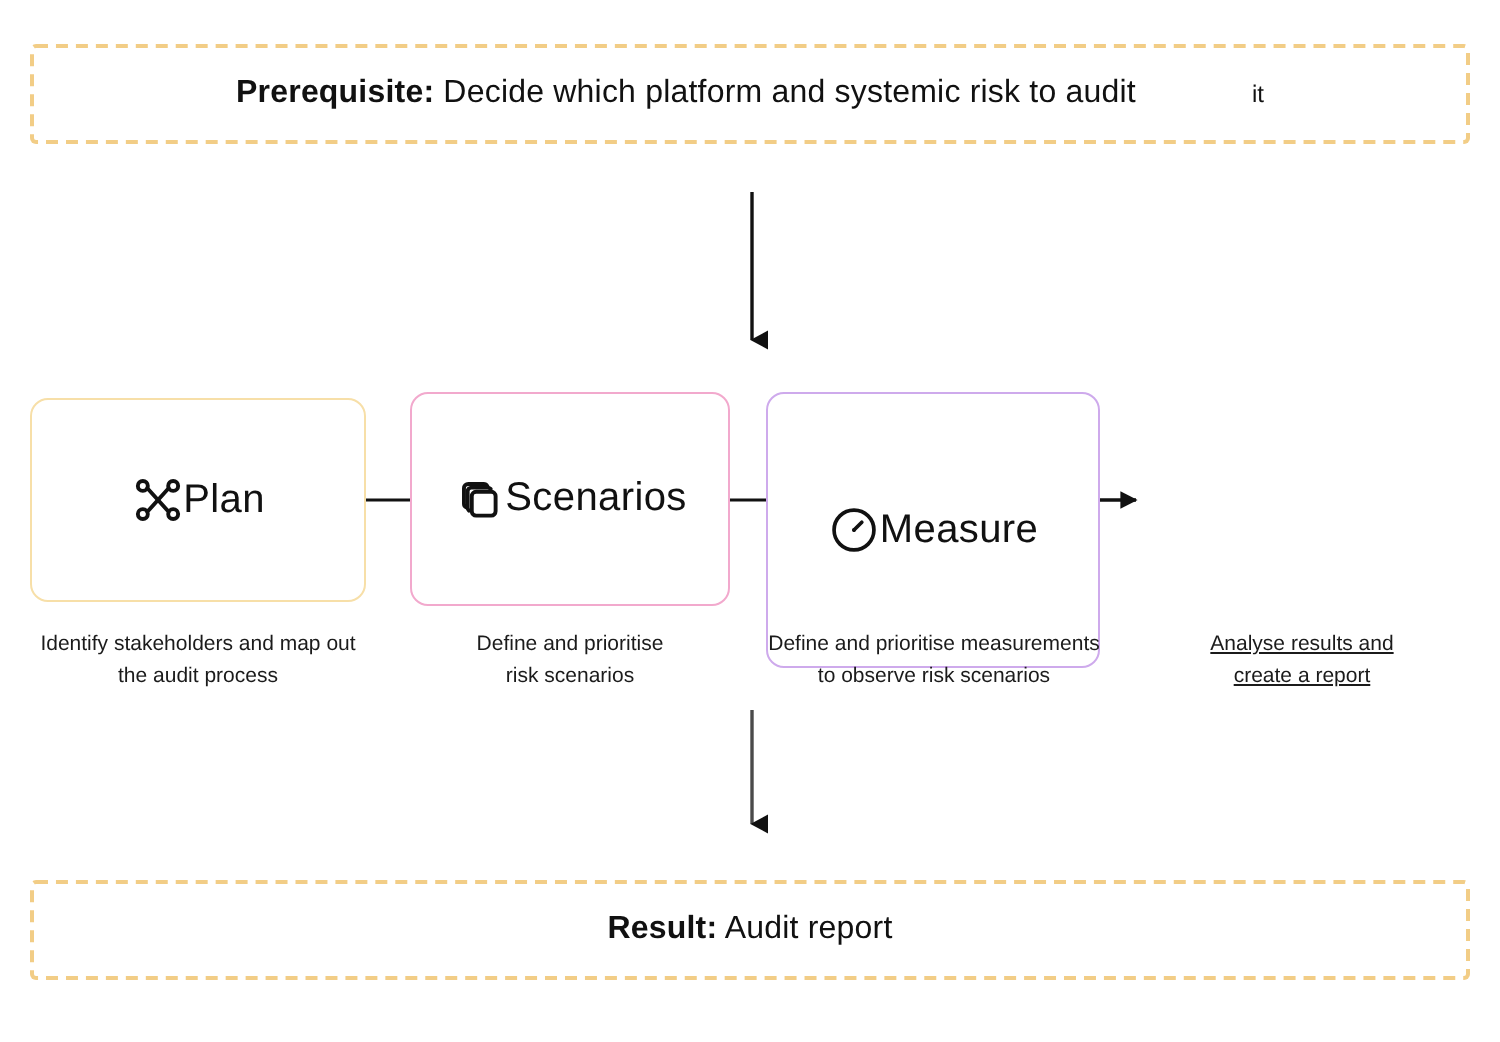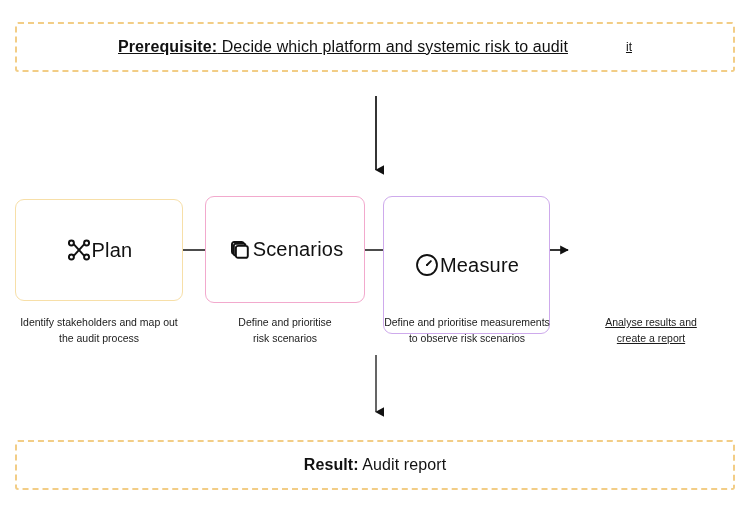--- a/index.html
+++ b/index.html
@@ -30,21 +30,20 @@
     display: flex;
     align-items: center;
     justify-content: center;
     background: #ffffff;
   }
   .banner-prereq {
     left: 15px;
     top: 22px;
     width: 720px;
     height: 50px;
-    text-decoration: underline;
   }
   .banner-result {
     left: 15px;
     top: 440px;
     width: 720px;
     height: 50px;
   }
   .banner-text {
     font-size: 16px;
     letter-spacing: 0.1px;

